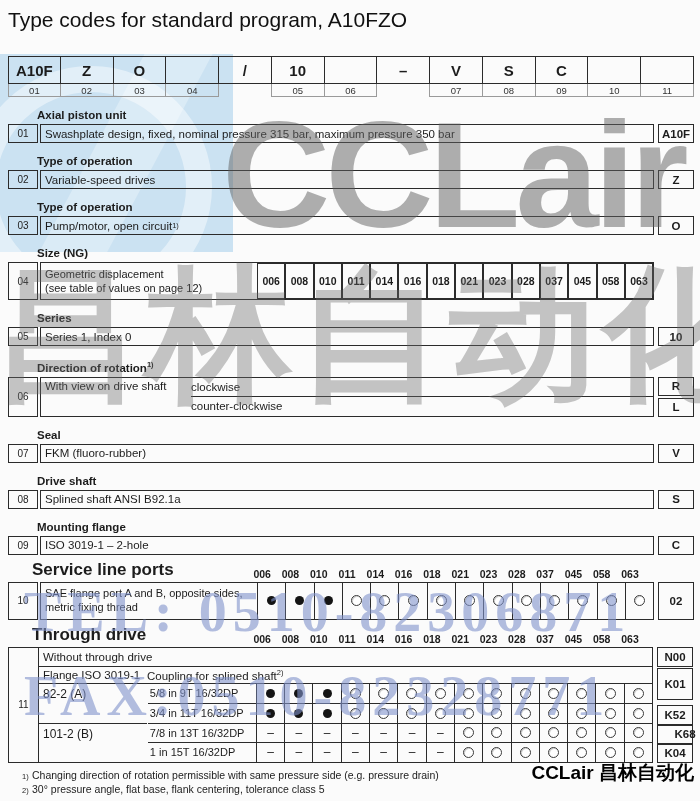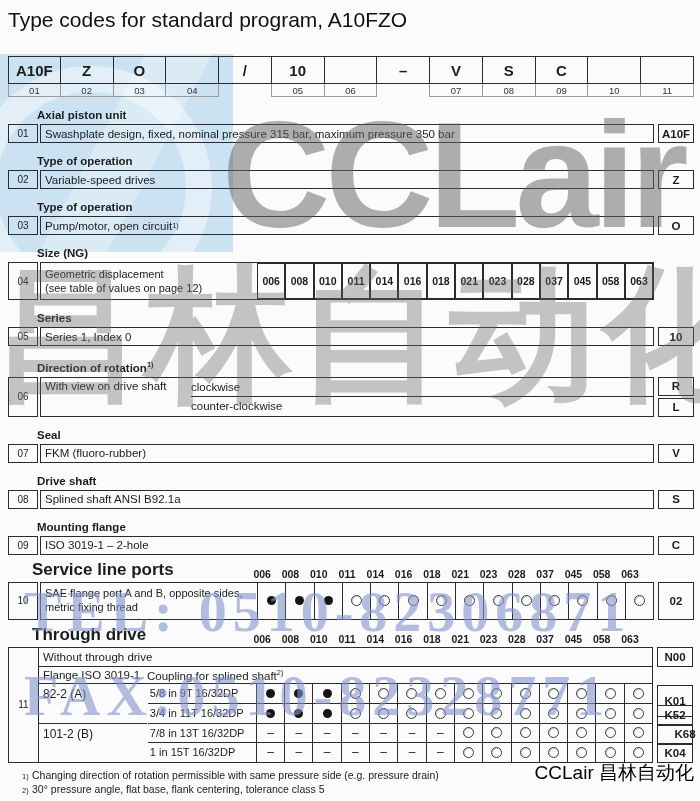--- a/index.html
+++ b/index.html
@@ -38,21 +38,21 @@
   .wm-tel, .wm-fax {
     position:absolute; left:24px; z-index:2; pointer-events:none;
     font-family:"Liberation Serif", serif; font-weight:bold;
     font-size:56px; letter-spacing:6px; line-height:1;
     color:rgba(128,146,203,0.60); white-space:nowrap;
   }
   .wm-tel { top:584px; }
   .wm-fax { top:668px; }
   .footer-brand {
     position:absolute; right:6px; top:760px; z-index:3;
-    font-weight:normal; font-size:19px; color:#000; white-space:nowrap;
+    font-weight:bold; font-size:19px; color:#000; white-space:nowrap;
   }
   
   .page { position:relative; z-index:1; }
   .title { font-size:21px; font-weight:400; margin:8px 0 0 8px; color:#111; }
 
   
   .codebar { display:flex; margin:24px 0 0 8px; width:686px; }
   .cb-cell { flex:1; display:flex; flex-direction:column; }
   .cb-main {
     height:28px; border:1px solid #2b2b2b; margin-left:-1px;
@@ -135,21 +135,21 @@
   .g1 { height:40px; border-bottom:1px solid #2b2b2b; padding:3px 0 0 4px; }
   .g2 { height:38px; padding:3px 0 0 4px; }
   .g-rows { flex:1; display:flex; flex-direction:column;align-items:flex-end; }
   .dr { display:flex; align-items:stretch; }
   .dr .coupling { width:108px; flex:none; display:flex; align-items:center; padding-left:2px; font-size:11px; }
   .dr1,.dr2 { height:20px; border-bottom:1px solid #2b2b2b; }
   .dr3 { height:19px; border-bottom:1px solid #2b2b2b; }
   .dr4 { height:19px; }
   .s11 .codebox.abs { position:absolute; left:649px; margin:0; }
   .cb-n00 { top:0; height:20px; }
-  .cb-k01 { top:38px; height:32px; }
+  .cb-k01 { top:21px; height:32px; }
   .cb-k52 { top:58px; height:20px; }
   .cb-k68 { top:78px; height:19px;padding-left:20px; }
   .cb-k04 { top:97px; height:19px; }
 
   
   .footnotes { margin:6px 0 0 22px; font-size:10.5px; line-height:13px; color:#1c1c1c; }
   .fn { display:flex; align-items:flex-start; }
   .fn .mark { font-size:7.5px; width:10px; flex:none; padding-top:1px; }
 </style>
 </head>

